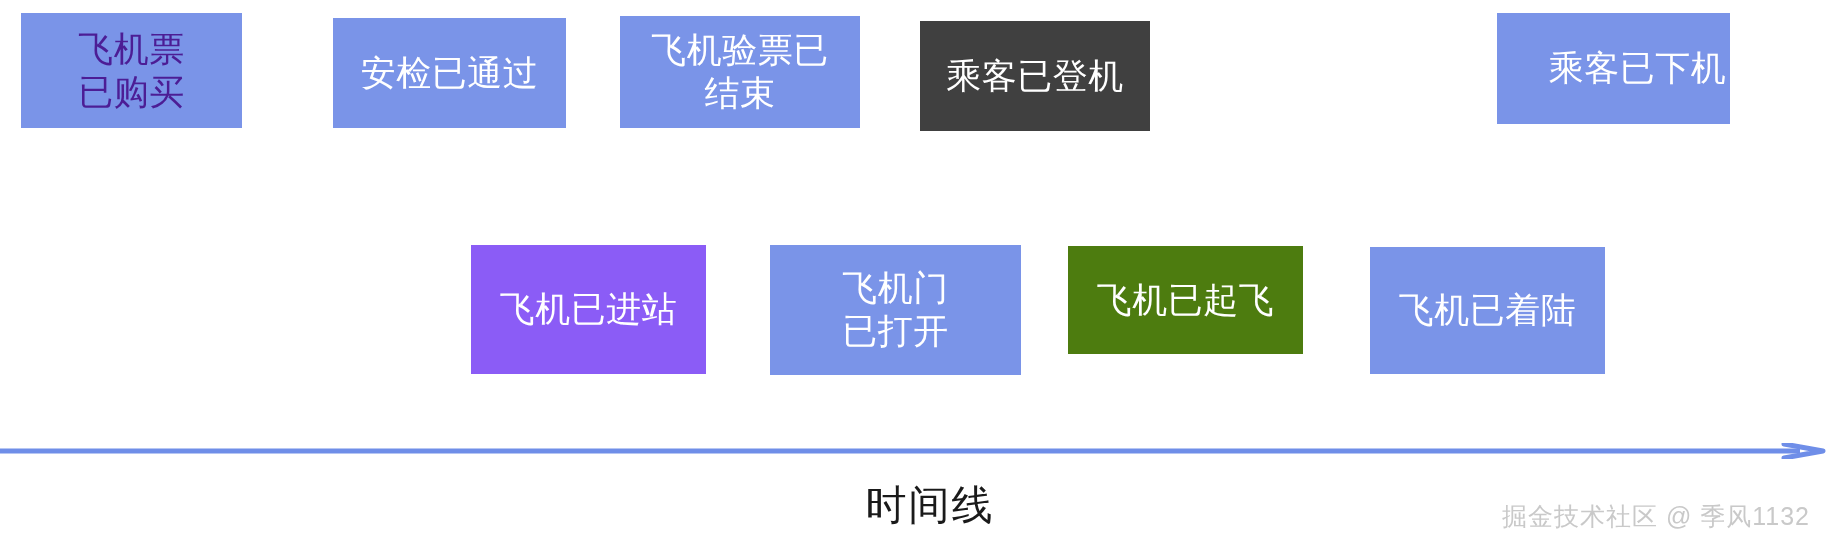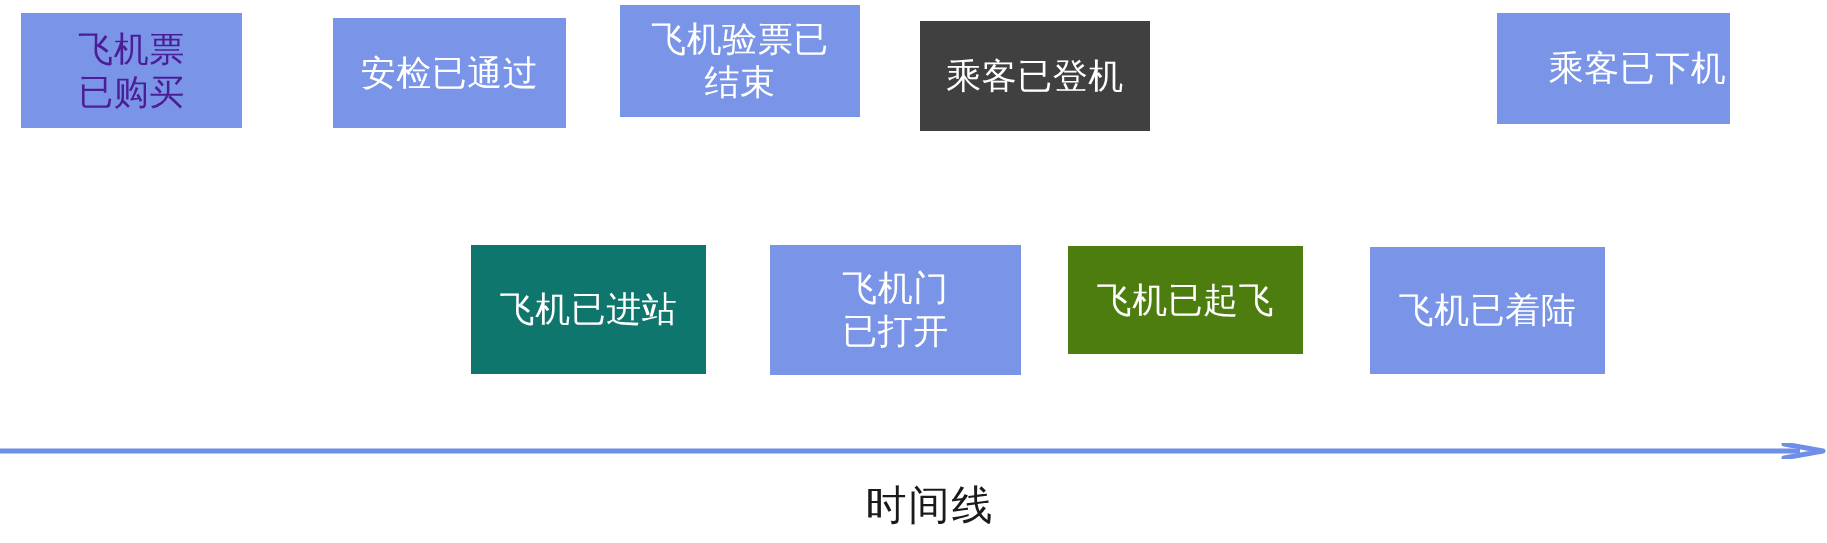--- a/index.html
+++ b/index.html
@@ -80,37 +80,38 @@
 </style>
 </head>
 <body>
 
 <div id="canvas">
 
   <div id="upper-row">
       <div class="event-box" style="left: 21px; top: 13px; width: 221px; height: 115px; background: rgb(122, 148, 232); color: #4c1d95;">飞机票
 已购买</div>
       <div class="event-box" style="left: 321px; top: 18px; width: 233px; height: 110px; background: rgb(122, 148, 232); color: rgb(255, 255, 255); margin-left: 12px;">安检已通过</div>
-      <div class="event-box" style="left: 620px; top: 5px; width: 240px; height: 112px; background: rgb(122, 148, 232); color: rgb(255, 255, 255);">飞机验票已
+      <div class="event-box" style="left: 620px; top: 16px; width: 240px; height: 112px; background: rgb(122, 148, 232); color: rgb(255, 255, 255);">飞机验票已
 结束</div>
       <div class="event-box" style="left: 920px; top: 21px; width: 230px; height: 110px; background: #404040; color: rgb(255, 255, 255);">乘客已登机</div>
       <div class="event-box" style="left: 1497px; top: 13px; width: 233px; height: 111px; background: rgb(122, 148, 232); color: rgb(255, 255, 255); padding-left: 48px;">乘客已下机</div>
     </div>
 
   <div id="lower-row">
-      <div class="event-box" style="left: 471px; top: 245px; width: 235px; height: 129px; background: #0f766e; color: rgb(255, 255, 255);">飞机已进站</div>
+      <div class="event-box" style="left: 471px; top: 245px; width: 235px; height: 129px; background: #8b5cf6; color: rgb(255, 255, 255);">飞机已进站</div>
       <div class="event-box" style="left: 770px; top: 245px; width: 251px; height: 130px; background: rgb(122, 148, 232); color: rgb(255, 255, 255);">飞机门
 已打开</div>
       <div class="event-box" style="left: 1068px; top: 246px; width: 235px; height: 108px; background: #4d7c0f; color: rgb(255, 255, 255);">飞机已起飞</div>
       <div class="event-box" style="left: 1370px; top: 247px; width: 235px; height: 127px; background: rgb(122, 148, 232); color: rgb(255, 255, 255); text-align: right;">飞机已着陆</div>
     </div>
 
   <div id="timeline-axis">
     <svg width="1827" height="16" viewBox="0 0 1827 16" xmlns="http://www.w3.org/2000/svg">
       <line x1="0" y1="8" x2="1800" y2="8" stroke="#6f8ee8" stroke-width="5"></line>
       <polyline points="1784,1 1823,8 1784,15" fill="none" stroke="#6f8ee8" stroke-width="5" stroke-linecap="round" stroke-linejoin="round"></polyline>
     </svg>
   </div>
 
   <div id="timeline-label">时间线</div>
 
+  <div id="watermark">掘金技术社区 @ 季风1132</div>
 
 </div>
 
 </body></html>

